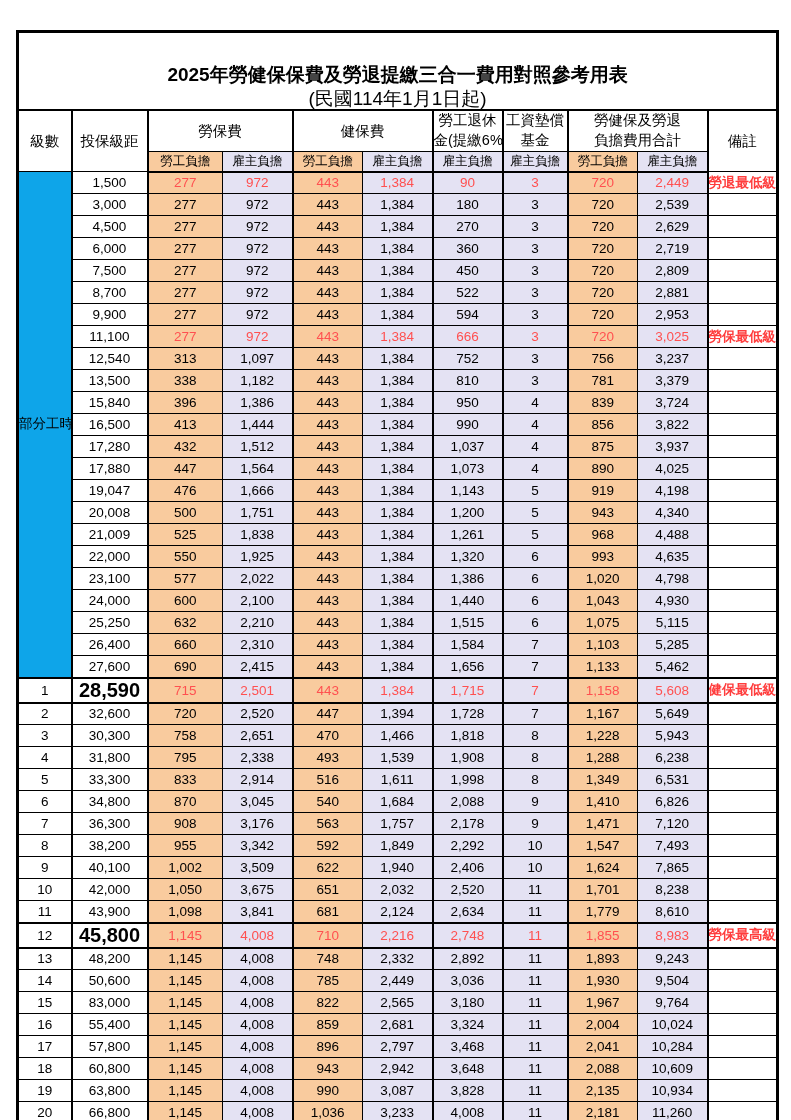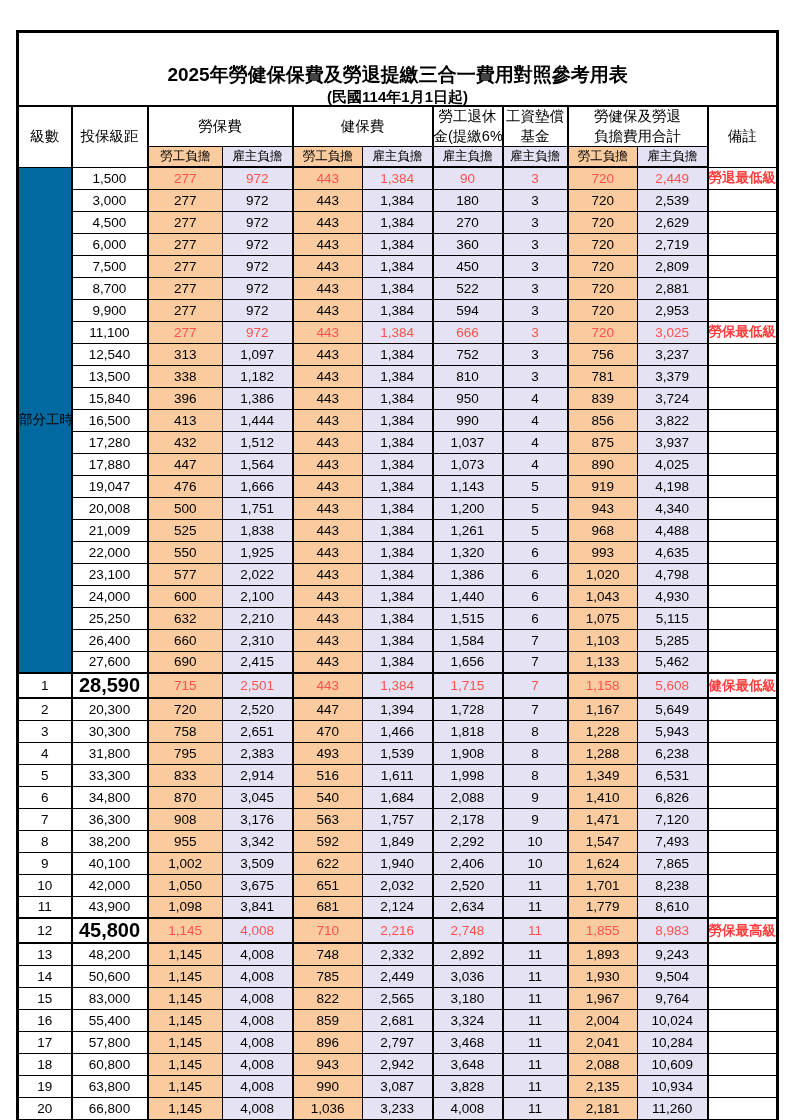--- a/index.html
+++ b/index.html
@@ -3,37 +3,37 @@
 <meta charset="utf-8">
 <style>
   html,body{margin:0;padding:0;background:#ffffff;}
   body{width:791px;height:1120px;position:relative;font-family:"Liberation Sans","DejaVu Sans",sans-serif;color:#000;}
   table{border-collapse:collapse;table-layout:fixed;position:absolute;left:16px;top:30px;width:760px;border:3px solid #000;}
   td,th{border:1.4px solid #000;text-align:center;vertical-align:middle;padding:0;overflow:hidden;white-space:nowrap;font-weight:normal;}
   .br2{border-right-width:2.6px;}
   
   .title-row td{height:57px;border-bottom-width:2.6px;}
   .t1{font-size:19px;font-weight:bold;line-height:1.45;margin-top:28px;}
-  .t2{font-size:15px;font-weight:bold;line-height:1.1;}
+  .t2{font-size:19px;font-weight:normal;line-height:1.1;}
   
   .hgroup td{height:37px;font-size:14.5px;}
   .two-line{font-size:13px;line-height:1.35;}
   .hsub td{height:19px;font-size:12.5px;border-bottom-width:2.6px;margin-top:39px;}
   
   tbody.data tr{height:22px;}
   tbody.data td{font-size:13.5px;}
   .c-bracket{font-size:14px;}
   .c-remark{font-size:10px;font-weight:bold;color:#ff3d3d;}
   .emp{background:#f9cb9e;}
   .er{background:#e4e2f3;}
   tr.red .c-val{color:#ff5050;}
   tr.bold{height:25px;}
   tr.bold td{border-top-width:2.6px;border-bottom-width:2.6px;}
   tr.bold .c-bracket{font-size:20px;font-weight:bold;}
-  .parttime{font-size:12.5px;background:#0369a1;font-family:Liberation Mono, monospace;}
+  .parttime{font-size:12.5px;background:#0ea5e9;font-family:Liberation Mono, monospace;}
 </style>
 </head>
 <body>
 
 <table>
   <colgroup>
     <col style="width:54px">
       <col style="width:76px">
     <col style="width:75px">
       <col style="width:70px">
@@ -368,21 +368,21 @@
         <td class="c-val emp">443</td>
         <td class="c-val er br2">1,384</td>
         <td class="c-val er br2">1,715</td>
         <td class="c-val er br2">7</td>
         <td class="c-val emp">1,158</td>
         <td class="c-val er br2">5,608</td>
         <td class="c-remark">健保最低級距</td>
       </tr>
       <tr>
         <td class="c-level br2">2</td>
-        <td class="c-bracket br2">20,300</td>
+        <td class="c-bracket br2">32,600</td>
         <td class="c-val emp">720</td>
         <td class="c-val er br2">2,520</td>
         <td class="c-val emp">447</td>
         <td class="c-val er br2">1,394</td>
         <td class="c-val er br2">1,728</td>
         <td class="c-val er br2">7</td>
         <td class="c-val emp">1,167</td>
         <td class="c-val er br2">5,649</td>
         <td class="c-remark"></td>
       </tr>
@@ -396,21 +396,21 @@
         <td class="c-val er br2">1,818</td>
         <td class="c-val er br2">8</td>
         <td class="c-val emp">1,228</td>
         <td class="c-val er br2">5,943</td>
         <td class="c-remark"></td>
       </tr>
       <tr>
         <td class="c-level br2">4</td>
         <td class="c-bracket br2">31,800</td>
         <td class="c-val emp">795</td>
-        <td class="c-val er br2">2,383</td>
+        <td class="c-val er br2">2,338</td>
         <td class="c-val emp">493</td>
         <td class="c-val er br2">1,539</td>
         <td class="c-val er br2">1,908</td>
         <td class="c-val er br2">8</td>
         <td class="c-val emp">1,288</td>
         <td class="c-val er br2">6,238</td>
         <td class="c-remark"></td>
       </tr>
       <tr>
         <td class="c-level br2">5</td>

